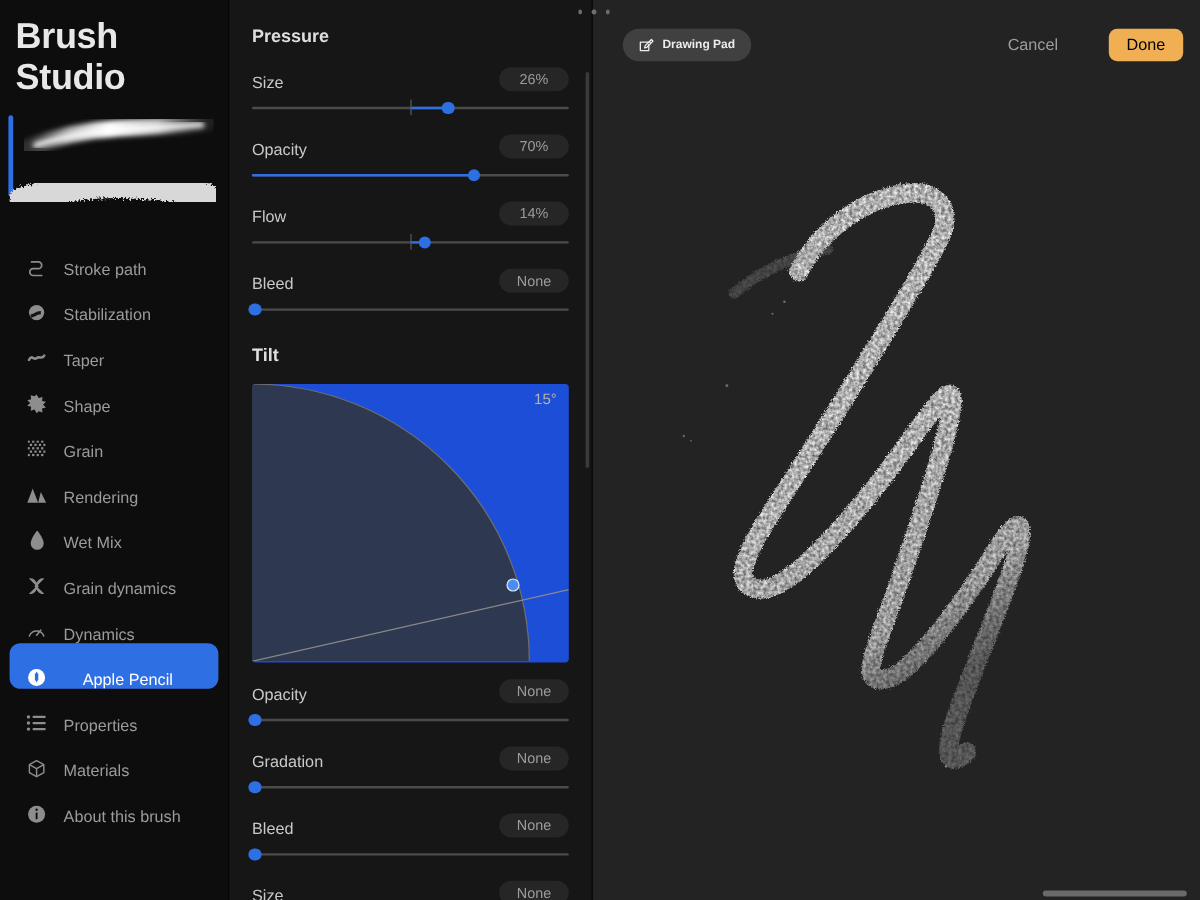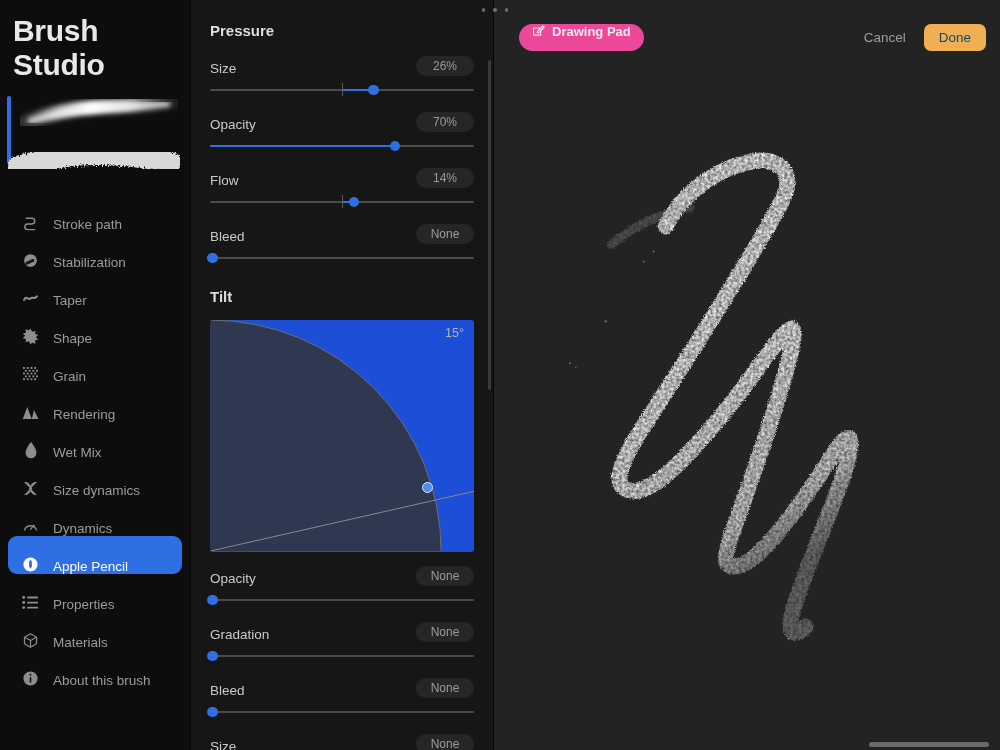--- a/index.html
+++ b/index.html
@@ -51,21 +51,21 @@
   .nav-item {
     display: flex; align-items: flex-end;
     height: 38px;
     margin: 0 8px;
     padding-left: 13px;
     border-radius: 9px;
     color: #9b9b9b;
     font-size: 13.5px;
     cursor: default;
   }
-  .nav-item.active { background: #2f6fe4; color: #fff; }
+  .nav-item.active { background: #2f6fe4; color: #fff; gap: 16px; }
   .nav-ico {
     width: 19px; height: 19px;
     margin-right: 13px;
     display: flex; align-items: center; justify-content: center;
     flex: 0 0 19px;
     color: #8d8d8d;
   }
   .nav-item.active .nav-ico { color: #fff; }
   .nav-ico svg { display: block; }
 
@@ -183,45 +183,46 @@
     width: 3.4px; height: 3.4px; border-radius: 50%;
     background: #6d6d6d; display: block;
   }
   .topbar {
     position: absolute; left: 0; right: 0; top: 0;
     height: 64px;
     display: flex; align-items: center;
     padding: 0 14px 0 25px;
   }
   .pad-chip {
-    display: inline-flex; 
-    background: #ec4899;
+    display: inline-flex; align-items: center;
+    background: #404040;
     border-radius: 15px;
     height: 27px;
     padding: 0 13px;
     color: #ededed;
-    font-size: 13px;
+    font-size: 10px;
     font-weight: bold;
     margin-top: 10px;
   }
   .pad-chip .pen { margin-right: 7px; display: flex; color: #ededed; }
   .spacer { flex: 1 1 auto; }
   .cancel-btn {
     color: #9d9d9d;
     font-size: 13.5px;
     margin-right: 18px;
     margin-top: 10px;
   }
   .done-btn {
     background: #f0af53;
-    color: #0c4a6e;
+    color: #000000;
     font-size: 13.5px;
     border-radius: 7px;
     padding: 6px 15px;
     margin-top: 10px;
+    margin-left: 24px;
   }
   .artwork { position: absolute; inset: 0; }
 
   
   .hscroll {
     position: absolute;
     left: 375px; bottom: 3px;
     width: 120px; height: 5px;
     background: #6a6a6a;
     border-radius: 3px;
@@ -353,21 +354,21 @@
         <span>Wet Mix</span>
       </div>
 
       <div class="nav-item">
         <span class="nav-ico">
           <svg width="17" height="17" viewBox="0 0 24 24" fill="currentColor">
             <path d="M12 12L3 3c4-1 7 1 9 5 2-4 5-6 9-5zM12 12l9 9c-4 1-7-1-9-5-2 4-5 6-9 5z"></path>
             <circle cx="12" cy="12" r="2.2"></circle>
           </svg>
         </span>
-        <span>Size dynamics</span>
+        <span>Grain dynamics</span>
       </div>
 
       <div class="nav-item">
         <span class="nav-ico">
           <svg width="17" height="17" viewBox="0 0 24 24" fill="none" stroke="currentColor" stroke-width="1.8" stroke-linecap="round">
             <path d="M3.5 17a9 9 0 0 1 17 0"></path>
             <path d="M12 16l5-6"></path>
           </svg>
         </span>
         <span>Dynamics</span>

